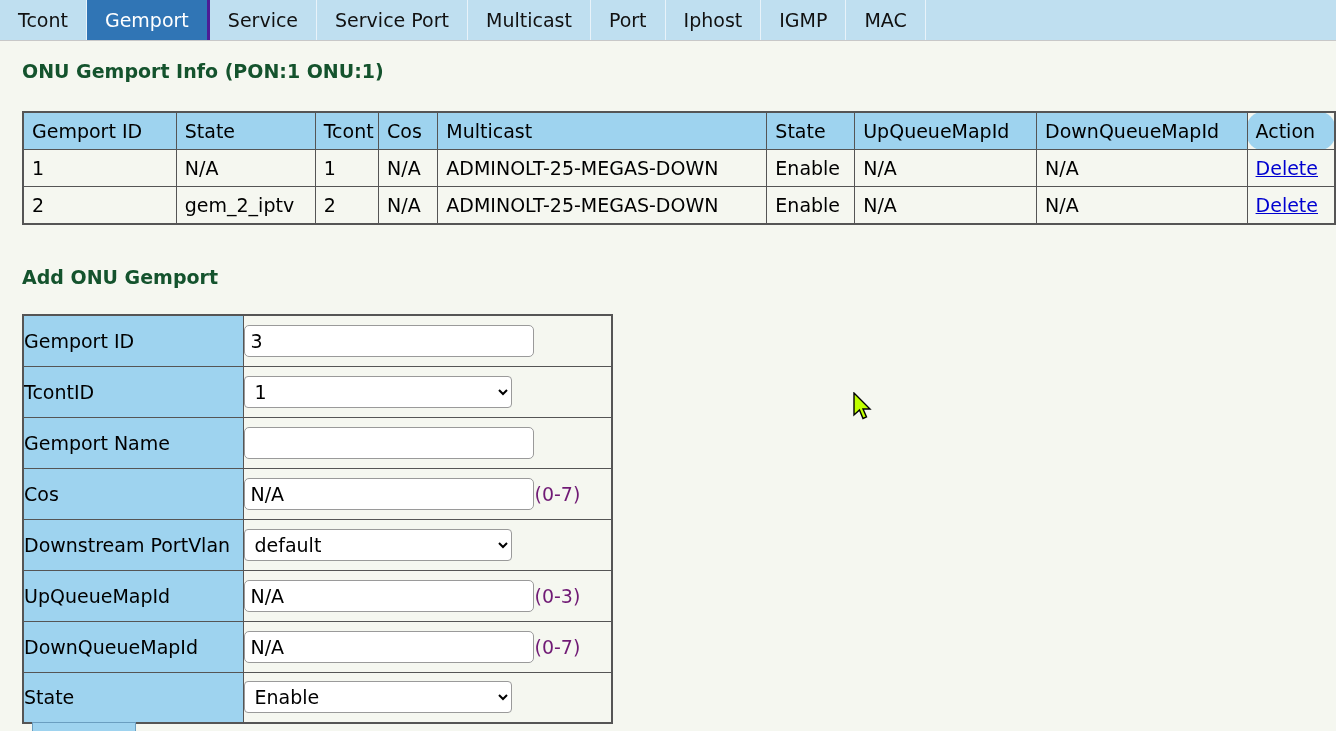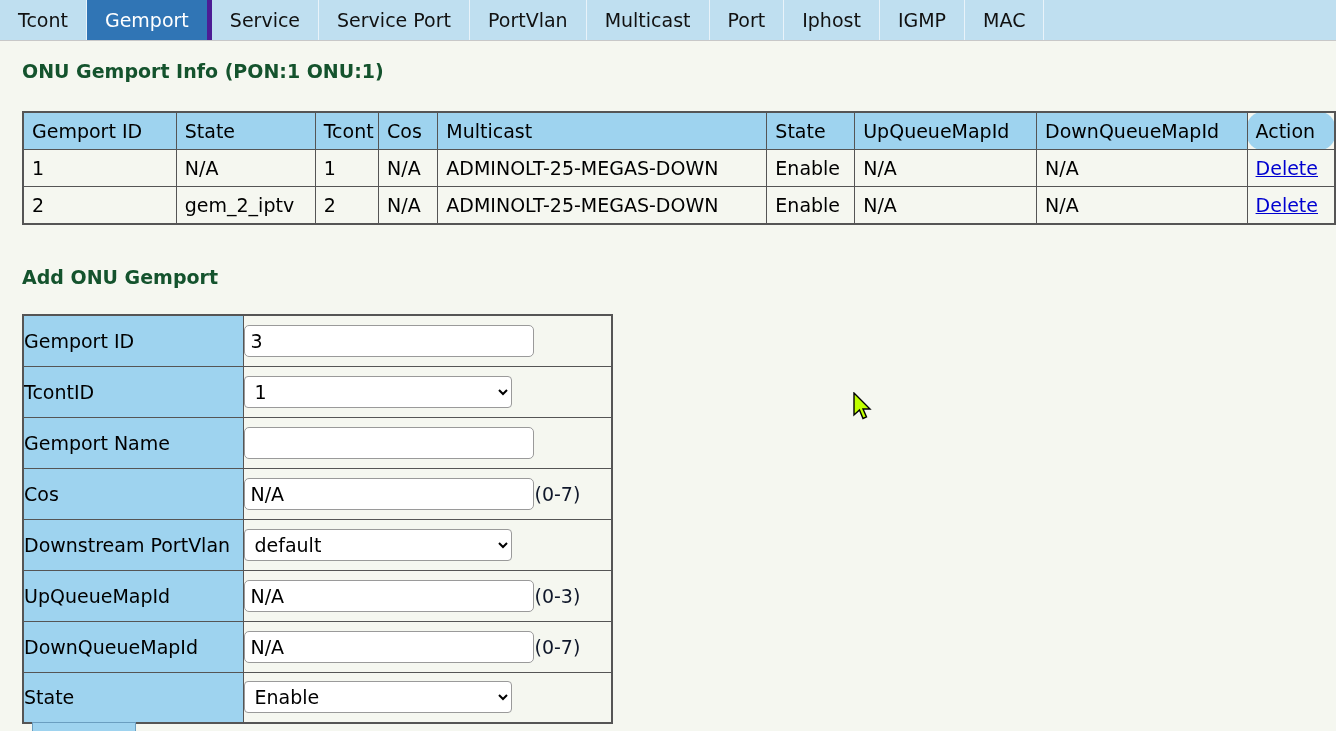--- a/index.html
+++ b/index.html
@@ -37,21 +37,21 @@
     color: #111;
     background: #bfdff0;
     border-right: 1px solid #e8f3fa;
     cursor: pointer;
     white-space: nowrap;
     user-select: none;
   }
   .tab.active {
     background: #3075b5;
     color: #ffffff;
-    border-right: 5px solid #4c1d95;
+    border-right: 3px solid #4c1d95;
   }
   .tabfill {
     flex: 1 1 auto;
     background: #bfdff0;
   }
 
   
   h2.section-title {
     font-size: 19px;
     font-weight: bold;
@@ -174,21 +174,21 @@
     box-sizing: border-box;
     padding: 2px 6px;
     border: 1px solid #9a9a9a;
     border-radius: 4px;
     background: #ffffff;
     color: #000;
     vertical-align: middle;
   }
   .hint {
     font-size: 19px;
-    color: #0f172a;
+    color: #701a75;
     margin-left: 1px;
     vertical-align: middle;
     text-align: center;
   }
 
   
   .bottom-partial {
     position: absolute;
     left: 32px;
     top: 722px;
@@ -210,21 +210,20 @@
   }
 </style>
 </head>
 <body>
 
 <div class="tabbar">
   <div class="tab">Tcont</div>
   <div class="tab active">Gemport</div>
   <div class="tab">Service</div>
   <div class="tab">Service Port</div>
-  <div class="tab">PortVlan</div>
   <div class="tab">Multicast</div>
   <div class="tab">Port</div>
   <div class="tab">Iphost</div>
   <div class="tab">IGMP</div>
   <div class="tab">MAC</div>
   <div class="tabfill"></div>
 </div>
 
 <h2 class="section-title title-info">ONU Gemport Info (PON:1 ONU:1)</h2>
 

